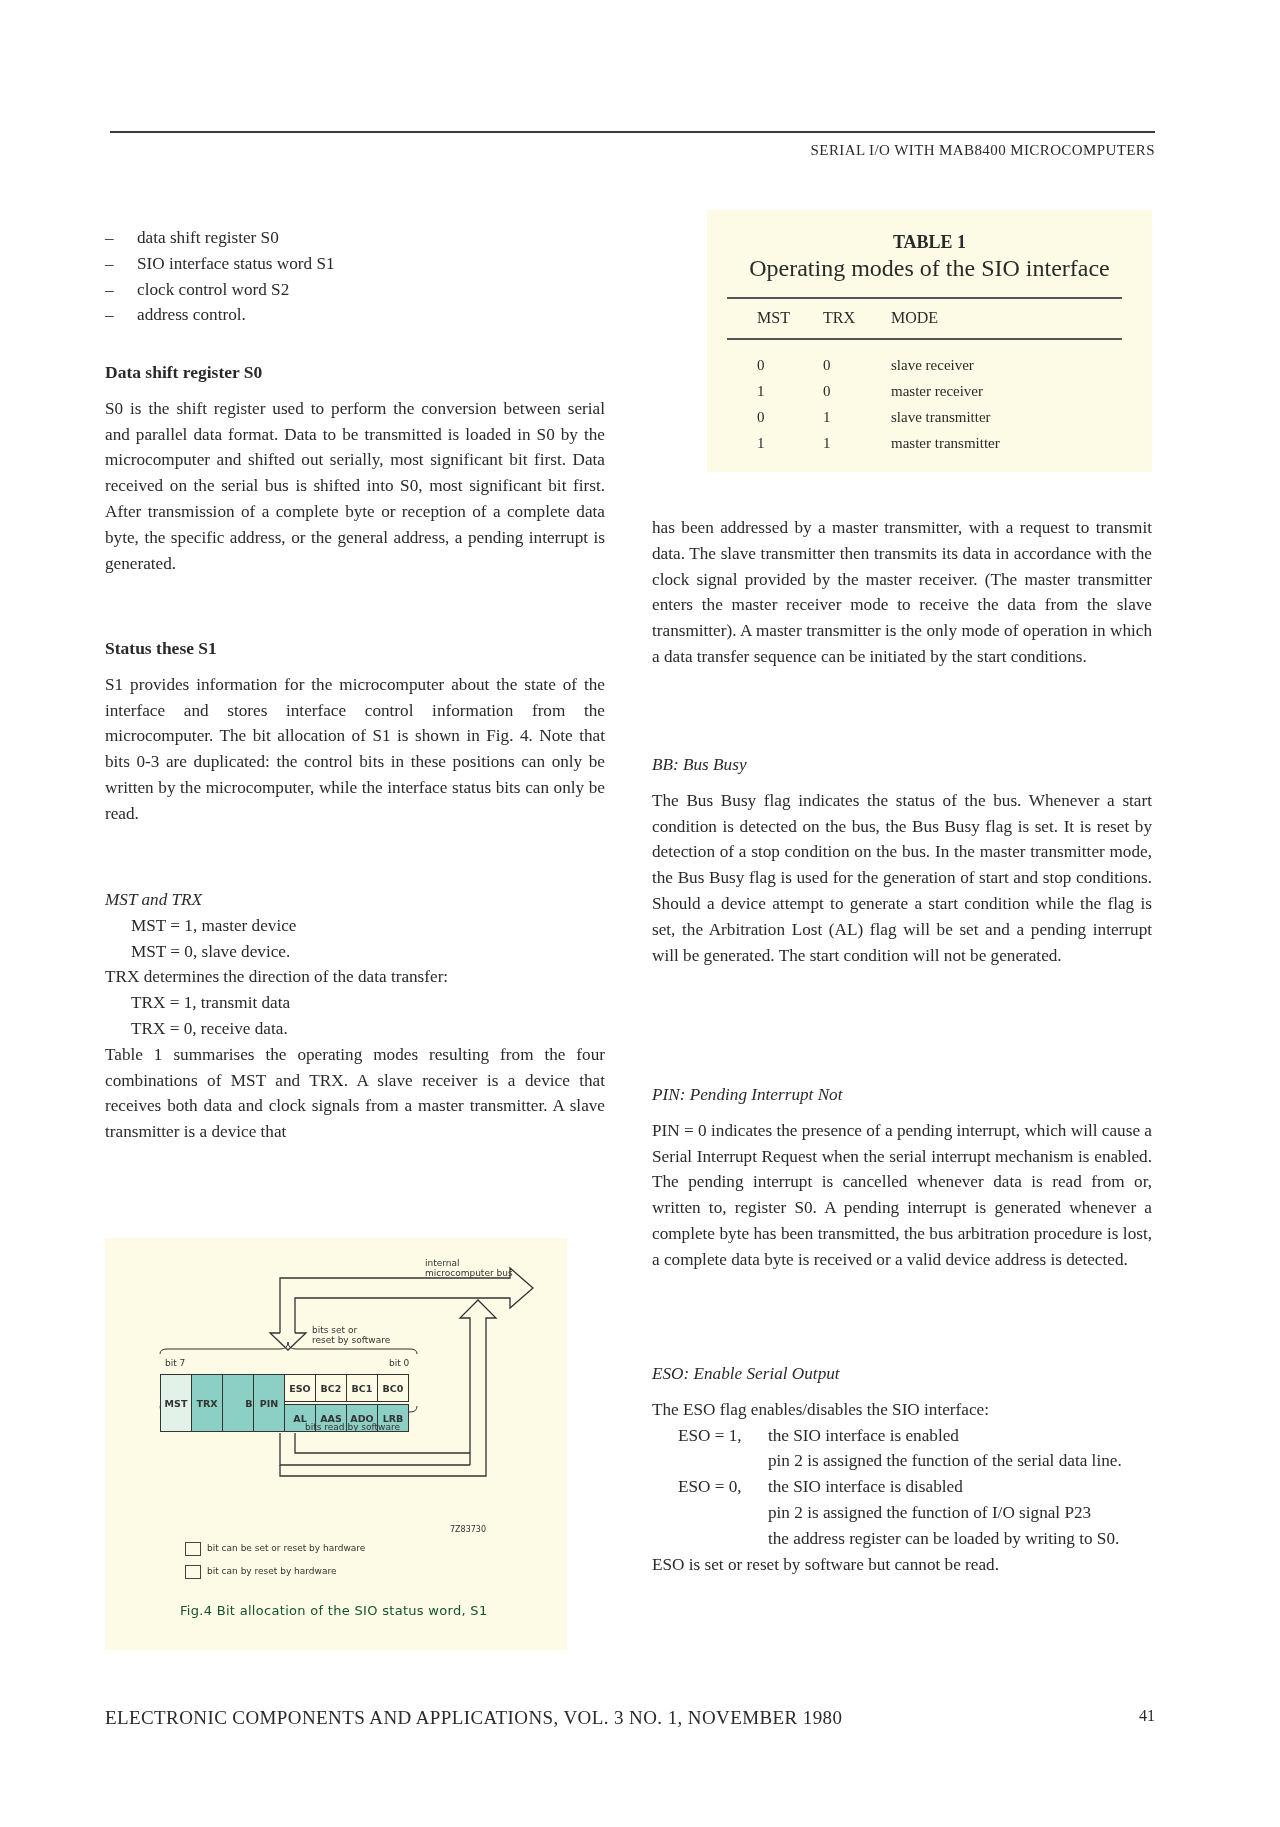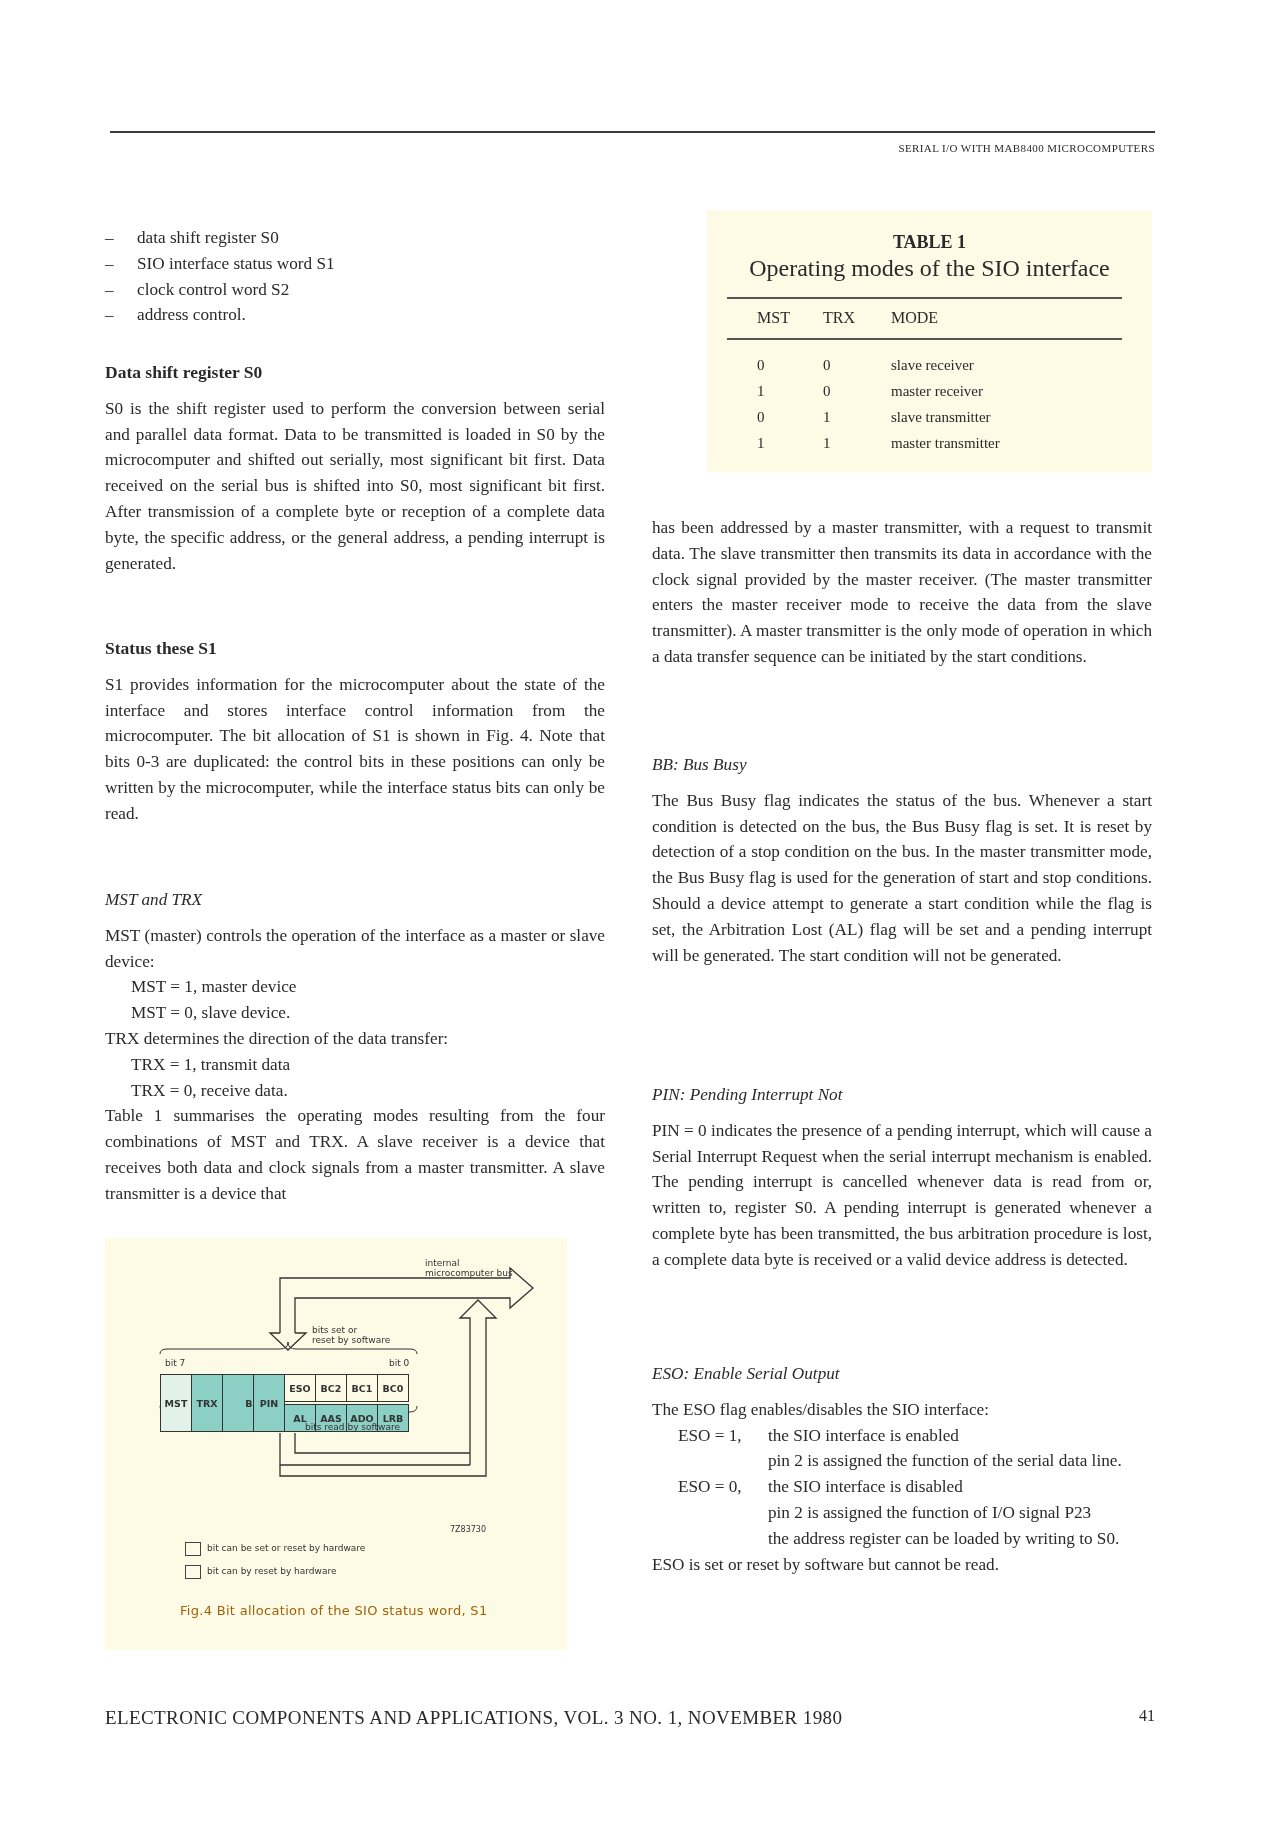--- a/index.html
+++ b/index.html
@@ -1,20 +1,20 @@
 <!DOCTYPE html>
 <html><head>
 <meta charset="utf-8">
 <style>
   html, body { margin: 0; padding: 0; background: #ffffff; }
   body { width: 1280px; height: 1827px; position: relative; overflow: hidden;
          font-family: "Liberation Serif", "DejaVu Serif", serif; color: #2a2a2a; }
   .abs { position: absolute; }
   .rule-top { left: 110px; top: 131px; width: 1045px; height: 2px; background: #3a3a3a; }
-  .running-head { left: 760px; top: 142px; width: 395px; text-align: right; font-size: 11px; letter-spacing: 0.4px; }
+  .running-head { left: 760px; top: 142px; width: 395px; text-align: right; font-size: 15px; letter-spacing: 0.4px; }
   .col { font-size: 17.2px; line-height: 25.8px; text-align: justify; }
   .left { left: 105px; width: 500px; }
   .right { left: 652px; width: 500px; }
   .bullets div { white-space: nowrap; }
   .bullets .dash { display: inline-block; width: 32px; }
   h3 { font-size: 17.5px; font-weight: bold; margin: 0; }
   h4 { font-size: 17.2px; font-style: italic; font-weight: normal; margin: 0; }
   p { margin: 0; }
   .indent1 { padding-left: 26px; }
   .table-box { left: 707px; top: 210px; width: 445px; height: 262px; background: #fdfbe6; }
@@ -28,21 +28,21 @@
   .tbl .c3 { width: 200px; }
   .tbl .hdr { font-size: 16px; }
   .fig-box { left: 105px; top: 1238px; width: 462px; height: 412px; background: #fdfbe6; }
   .fig-text { font-family: "DejaVu Sans", sans-serif; font-size: 9px; color: #333; }
   .cell { position: absolute; border: 1px solid #333; font-family: "DejaVu Sans", sans-serif;
           font-size: 9.5px; font-weight: bold; color: #333; display: flex; align-items: center; justify-content: center; box-sizing: border-box; }
   .teal { background: #8ccfc5; }
   .pale { background: #e3f2e9; }
   .cream { background: #fdfbe6; }
   .legend-box { position: absolute; width: 14px; height: 12px; border: 1.4px solid #444; background: #fdfbe6; }
-  .fig-caption { font-family: "DejaVu Sans", sans-serif; font-size: 13px; color: #a16207; letter-spacing: 0.3px; }
+  .fig-caption { font-family: "DejaVu Sans", sans-serif; font-size: 13px; color: #14532d; letter-spacing: 0.3px; }
   .footer { left: 105px; top: 1707px; font-size: 19px; letter-spacing: 0.4px; }
   .page-num { left: 1120px; top: 1707px; width: 35px; text-align: right; font-size: 16px; }
 </style>
 </head>
 <body>
 
 <div class="abs rule-top"></div>
 <div class="abs running-head">SERIAL I/O WITH MAB8400 MICROCOMPUTERS</div>
 
 <div class="abs col left bullets" style="top:225px;">
@@ -57,21 +57,20 @@
   <p style="margin-top:10px;">S0 is the shift register used to perform the conversion between serial and parallel data format. Data to be transmitted is loaded in S0 by the microcomputer and shifted out serially, most significant bit first. Data received on the serial bus is shifted into S0, most significant bit first. After transmission of a complete byte or reception of a complete data byte, the specific address, or the general address, a pending interrupt is generated.</p>
 </div>
 
 <div class="abs col left" style="top:636px;">
   <h3>Status these S1</h3>
   <p style="margin-top:10px;">S1 provides information for the microcomputer about the state of the interface and stores interface control information from the microcomputer. The bit allocation of S1 is shown in Fig. 4. Note that bits 0-3 are duplicated: the control bits in these positions can only be written by the microcomputer, while the interface status bits can only be read.</p>
 </div>
 
 <div class="abs col left" style="top:887px;">
   <h4>MST and TRX</h4>
-  <p style="margin-top:10px;">MST (master) controls the operation of the interface as a master or slave device:</p>
   <p class="indent1">MST = 1, master device</p>
   <p class="indent1">MST = 0, slave device.</p>
   <p>TRX determines the direction of the data transfer:</p>
   <p class="indent1">TRX = 1, transmit data</p>
   <p class="indent1">TRX = 0, receive data.</p>
   <p>Table 1 summarises the operating modes resulting from the four combinations of MST and TRX. A slave receiver is a device that receives both data and clock signals from a master transmitter. A slave transmitter is a device that</p>
 </div>
 
 <div class="abs fig-box">
   <svg class="abs" style="left:0;top:0;" width="462" height="330">

